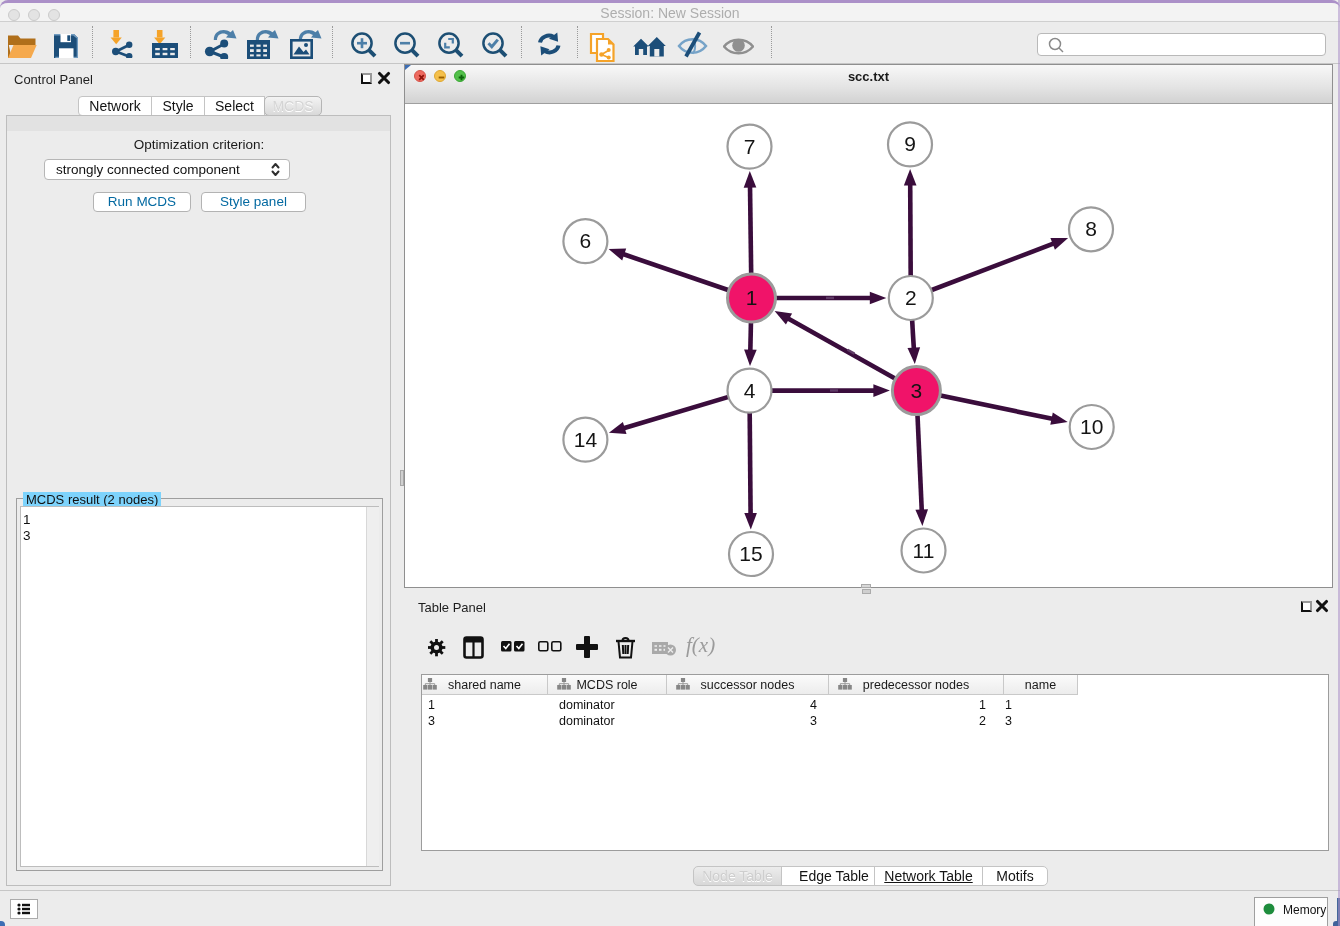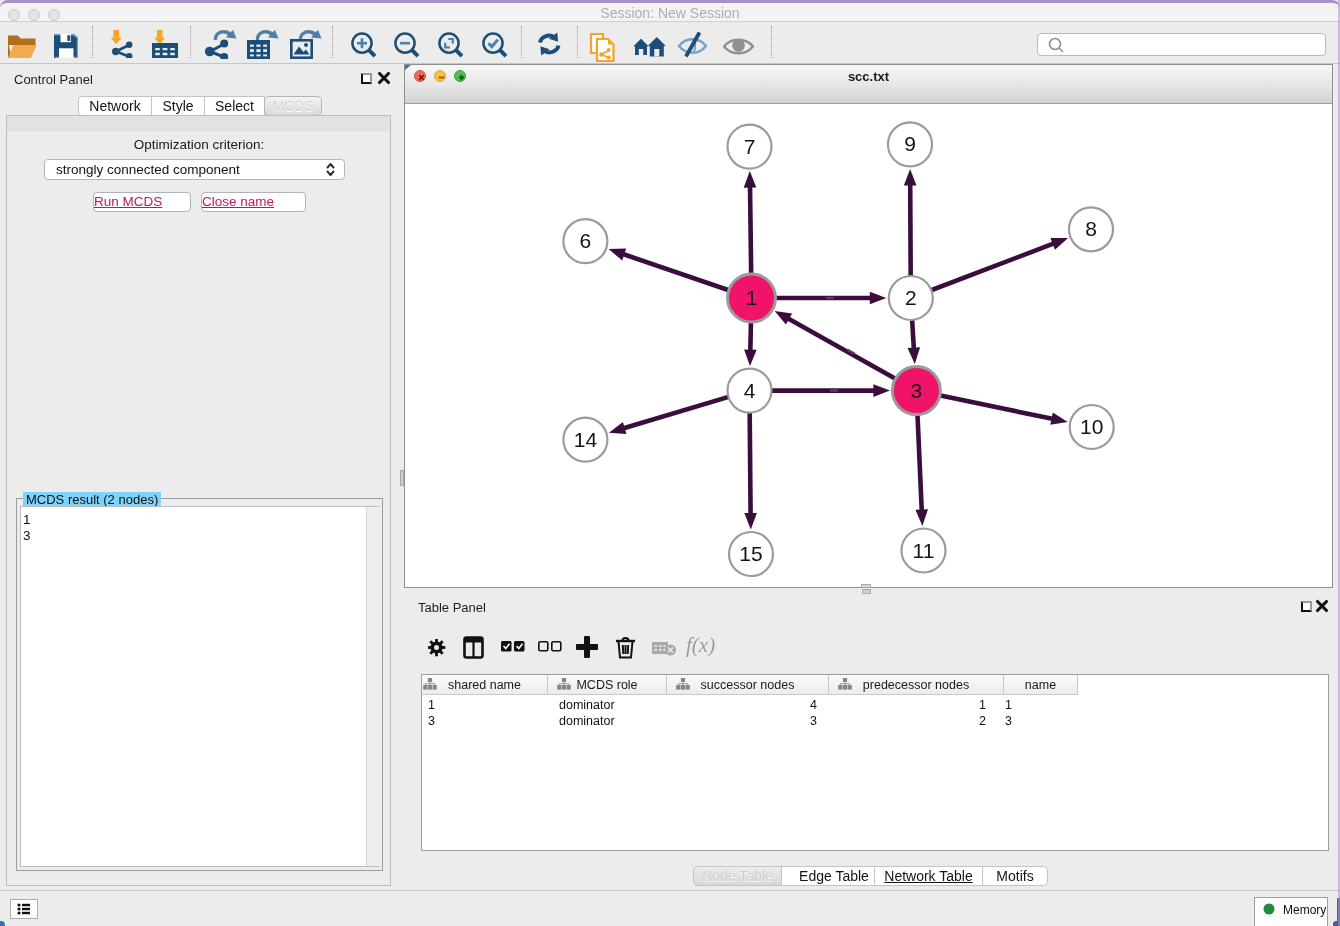--- a/index.html
+++ b/index.html
@@ -22,24 +22,24 @@
 .pheader { font-size:13px; color:#1e1e1e; }
 .floatbtn { position:absolute; width:11px; height:11px; border-left:2px solid #111; border-bottom:2px solid #111; border-top:2px solid #999; border-right:2px solid #999; background:#fff; }
 
 #cp-title { left:14px; top:72px; }
 #tabs-top { left:78px; top:96px; height:20px; }
 .tabseg { position:absolute; top:0; height:20px; background:#fff; border:1px solid #c4c4c4;
   font-size:14px; color:#141414; text-align:center; line-height:19px; }
 #cp-pane { left:6px; top:115px; width:385px; height:771px; background:#ececec; border:1px solid #bdbdbd; }
 #cp-band { left:7px; top:116px; width:383px; height:15px; background:#e2e2e2; }
 #optlabel { left:0px; top:137px; width:398px; text-align:center; font-size:13.5px; color:#1a1a1a; }
-#optsel { left:44px; top:159px; width:301px; height:21px; background:#fff; border:1px solid #b6b6b6;
+#optsel { left:44px; top:159px; width:246px; height:21px; background:#fff; border:1px solid #b6b6b6;
   border-radius:4px; font-size:13.5px; color:#111; line-height:19px; padding-left:11px; }
 .btn { position:absolute; height:20px; background:#fff; border:1px solid #b3b3b3; border-radius:4px;
-  font-size:13.5px; color:#be185d; line-height:18px;text-decoration:underline; }
+  font-size:13.5px; color:#0369a1; text-align:center; line-height:18px; }
 #fieldset { left:16px; top:498px; width:367px; height:373px; border:1px solid #9e9e9e; }
 #fs-legend { left:23px; top:492px; background:#7dd3fc; padding:0 3px; font-size:13px; color:#111; }
 #fs-white { left:20px; top:506px; width:359px; height:361px; background:#fff; border:1px solid #bdbdbd; }
 #fs-scroll { left:366px; top:507px; width:13px; height:359px; background:#efefef; border-left:1px solid #d8d8d8; }
 .fs-item { position:absolute; left:23px; font-size:13.5px; color:#111; }
 
 #netwin { left:404px; top:64px; width:929px; height:524px; background:#fff; border:1px solid #8f8f8f; }
 #nettitle { left:0; top:0; width:927px; height:39px;
   background:linear-gradient(#f8f8f8,#e3e3e3 60%,#d2d2d2); border-bottom:1px solid #9f9f9f; }
 .light { position:absolute; top:5px; width:12px; height:12px; border-radius:50%; }
@@ -226,21 +226,21 @@
 <div class="abs" id="optlabel">Optimization criterion:</div>
 <div class="abs" id="optsel">strongly connected component
   <svg width="13" height="17" style="position:absolute; right:7px; top:1px;">
       <g fill="none" stroke="#2f2f2f" stroke-width="2" stroke-linecap="round" stroke-linejoin="round">
         <path d="M3.5 6.5 L6.5 3 L9.5 6.5"></path>
         <path d="M3.5 10.5 L6.5 14 L9.5 10.5"></path>
       </g>
     </svg>
 </div>
 <div class="btn" style="left:93px; top:192px; width:98px;">Run MCDS</div>
-<div class="btn" style="left:201px; top:192px; width:105px;">Close name</div>
+<div class="btn" style="left:201px; top:192px; width:105px;">Style panel</div>
 <div class="abs" id="fieldset"></div>
 <div class="abs" id="fs-legend">MCDS result (2 nodes)</div>
 <div class="abs" id="fs-white"></div>
 <div class="abs" id="fs-scroll"></div>
 <div class="fs-item" style="top:512px;">1</div>
 <div class="fs-item" style="top:528px;">3</div>
 
 <div class="abs" id="netwin">
   <div id="nettitle">
     <svg width="6" height="5" style="position:absolute;left:0px;top:0px">

